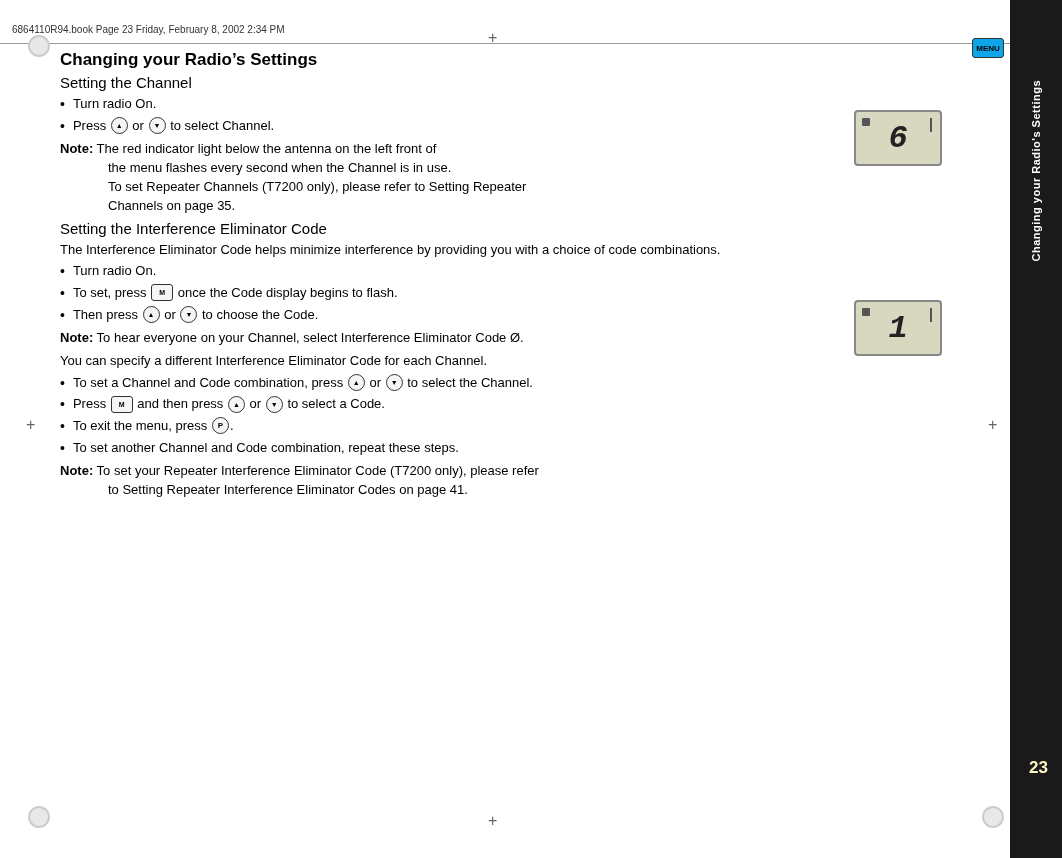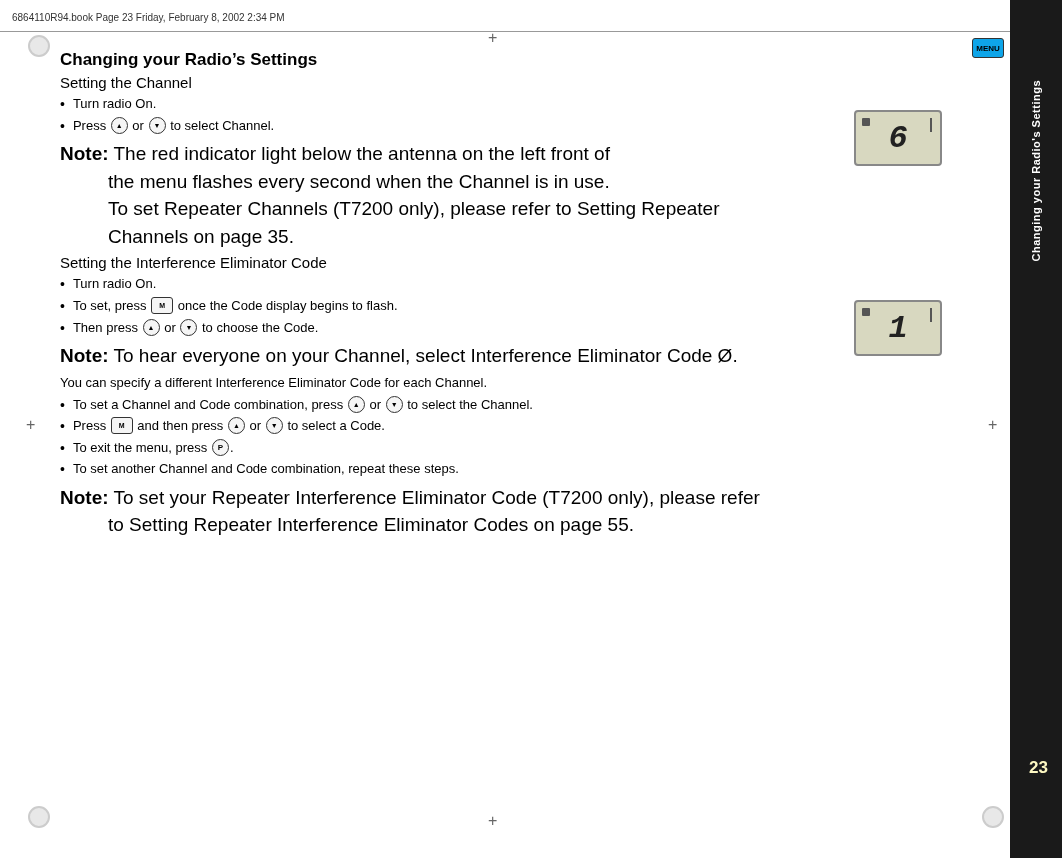--- a/index.html
+++ b/index.html
@@ -10,21 +10,21 @@
       font-family: Arial, Helvetica, sans-serif;
       font-size: 13px;
       color: #000;
       overflow: hidden;
       position: relative;
     }
 
     
     .top-bar {
       position: absolute;
-      top: 4px; left: 0; right: 0;
+      top: 16px; left: 0; right: 0;
       height: 28px;
       background: #fff;
       border-bottom: 1px solid #999;
       display: flex;
       align-items: center;
       padding: 0 12px;
       font-size: 10px;
       color: #333;
     }
 
@@ -151,21 +151,21 @@
 
     .bullet-list li::before {
       content: '•';
       margin-right: 8px;
       font-size: 14px;
       flex-shrink: 0;
     }
 
     .note-block {
       margin: 4px 0 4px 0;
-      font-size: 19px;
+      font-size: 13px;
       line-height: 1.45;
     }
 
     .note-block .note-label {
       font-weight: bold;
     }
 
     .note-indent {
       margin-left: 48px;
     }
@@ -317,20 +317,21 @@
   <div class="note-block">
     <span class="note-label">Note:</span>
     <span>  The red indicator light below the antenna on the left front of</span><br>
     <span class="note-indent">the menu flashes every second when the Channel is in use.</span><br>
     <span class="note-indent">To set Repeater Channels (T7200 only), please refer to Setting Repeater</span><br>
     <span class="note-indent">Channels on page 35.</span>
   </div>
 
   <h2 class="section-title section-gap">Setting the Interference Eliminator Code</h2>
 
+  <p class="body-text">The Interference Eliminator Code helps minimize interference by providing you with a choice of code combinations.</p>
 
   <ul class="bullet-list">
     <li>
       <span>Turn radio On.</span>
     </li>
     <li>
       <span>To set, press <span class="btn-icon btn-icon-menu" style="font-size:7px;">M</span> once the Code display begins to flash.</span>
     </li>
     <li>
       <span>Then press <span class="btn-icon btn-icon-up"></span> or <span class="btn-icon btn-icon-down"></span> to choose the Code.</span>
@@ -355,16 +356,16 @@
       <span>To exit the menu, press <span class="btn-icon btn-icon-p">P</span>.</span>
     </li>
     <li>
       <span>To set another Channel and Code combination, repeat these steps.</span>
     </li>
   </ul>
 
   <div class="note-block">
     <span class="note-label">Note:</span>
     <span>  To set your Repeater Interference Eliminator Code (T7200 only), please refer</span><br>
-    <span class="note-indent">to  Setting Repeater Interference Eliminator Codes on page 55.</span>
+    <span class="note-indent">to  Setting Repeater Interference Eliminator Codes on page 41.</span>
   </div>
 
 </div>
 
 </body></html>

